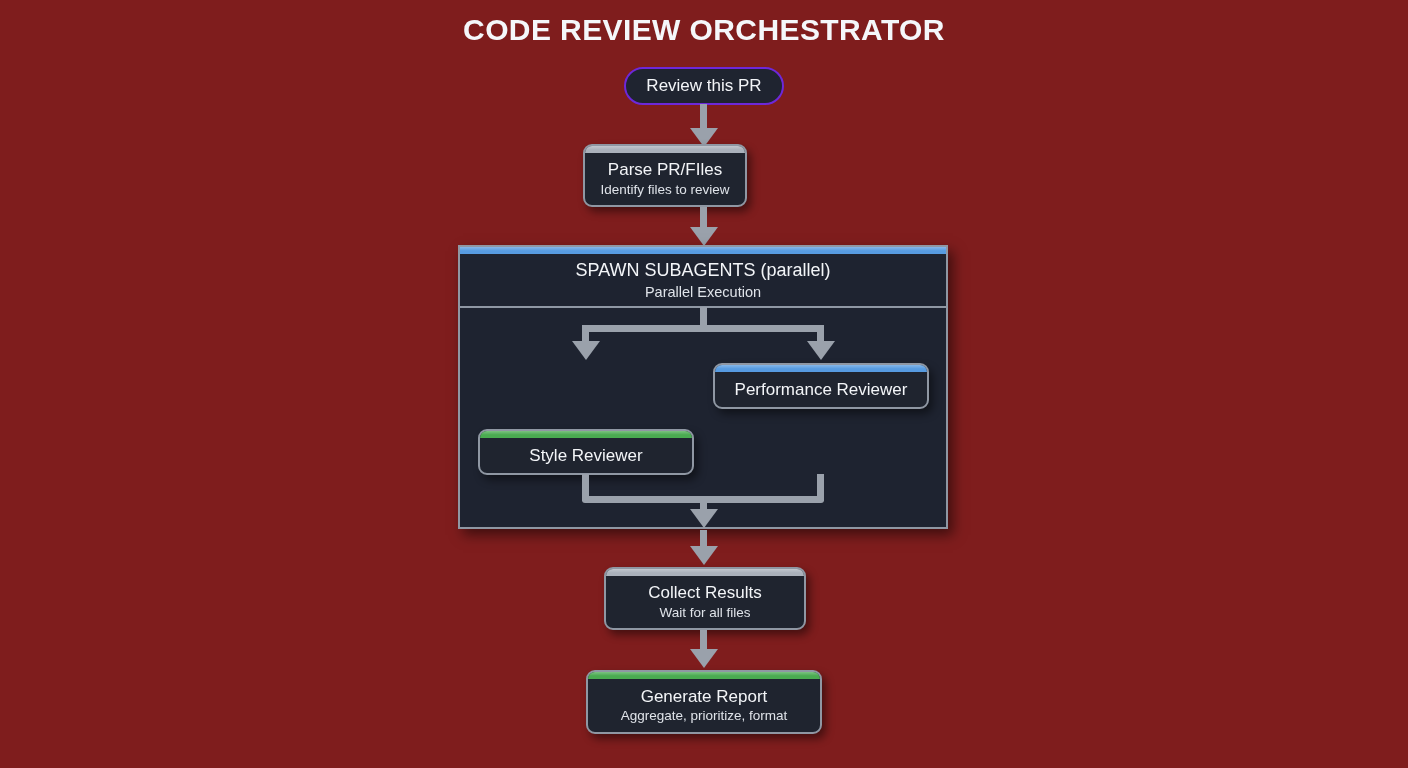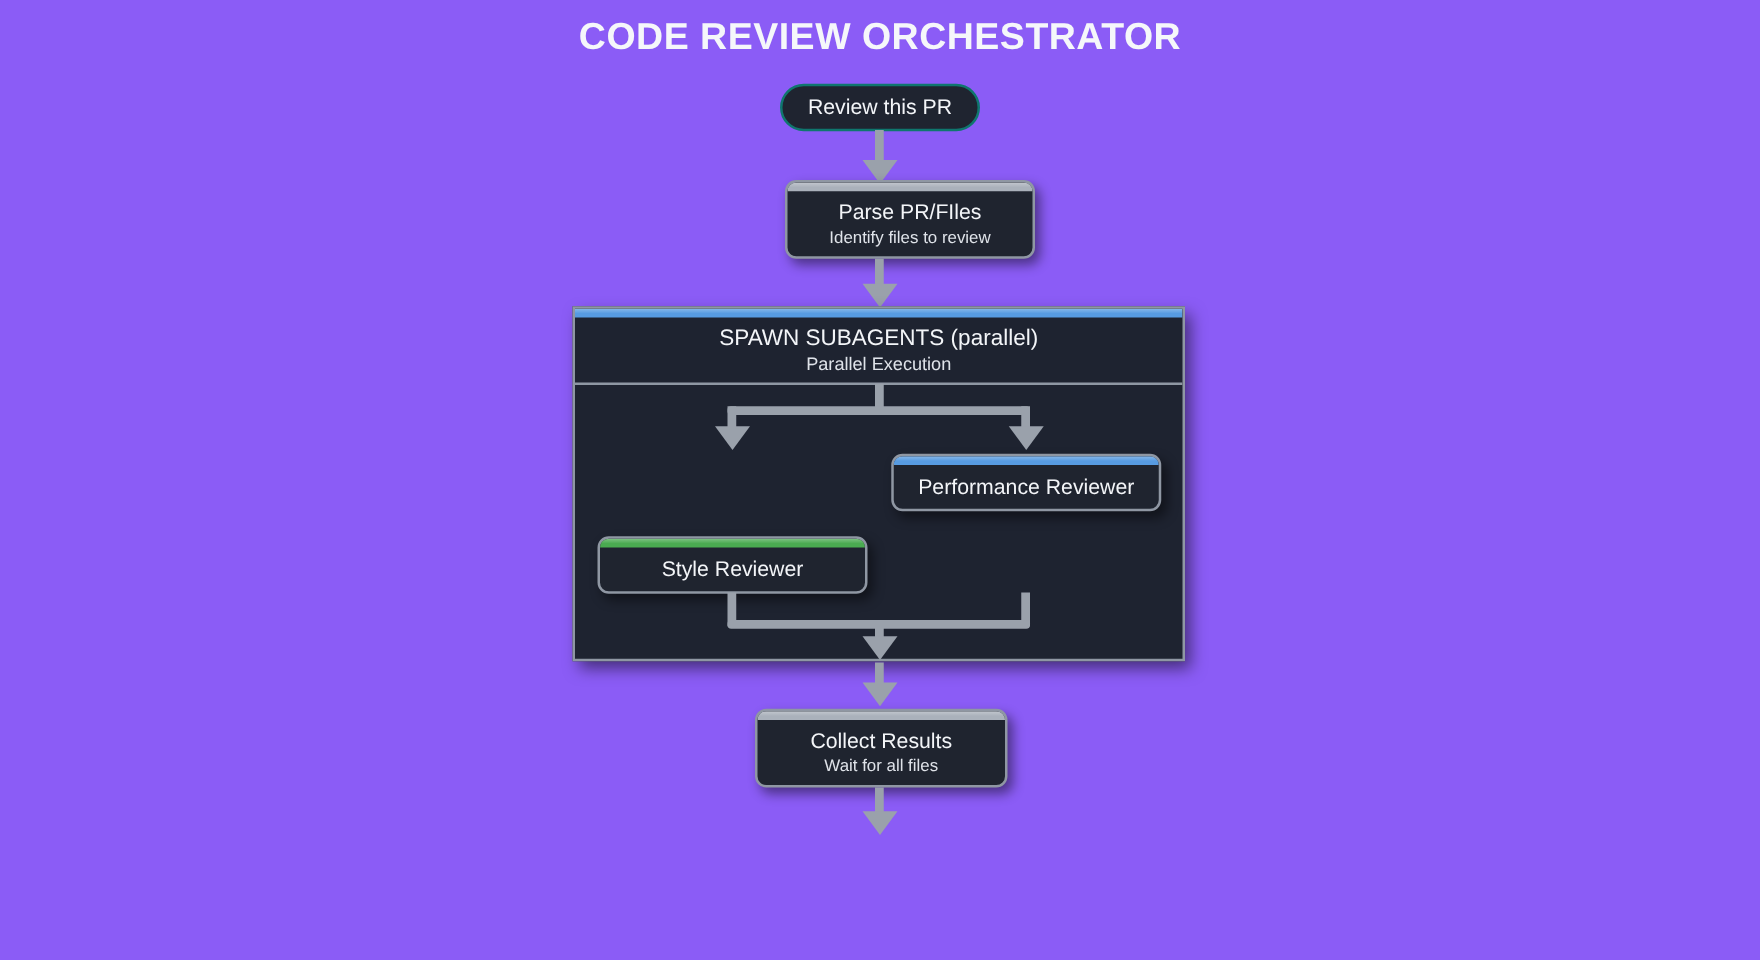--- a/index.html
+++ b/index.html
@@ -43,21 +43,21 @@
   .accent {
     position:absolute; top:0; left:0; right:0; height:7px;
     background-image:linear-gradient(rgba(255,255,255,.28), rgba(255,255,255,0) 55%);
   }
   .box-label { font-size:17px; color:#f3f5f8; line-height:1.25; }
   .box-sub   { font-size:13.5px; color:#dfe3e9; line-height:1.25; margin-top:1px; }
 
   .pill {
     position:absolute;
     background:#1f2430;
-    border:2px solid #0f766e;
+    border:2px solid #6d28d9;
     border-radius:20px;
     display:flex; align-items:center; justify-content:center;
     font-size:17px; color:#f3f5f8;
   }
 
   .spawn-container {
     position:absolute;
     background:#1e2330;
     border:2px solid #8f97a3;
     border-radius:0;
@@ -73,32 +73,32 @@
     text-align:center; font-size:14.5px; color:#dfe3e9;
   }
   .spawn-divider {
     position:absolute; top:59px; left:0; right:0; height:2px;
     background:#8f97a3;
   }
 </style>
 </head>
 <body>
 
-<div class="canvas" style="background-color: #8b5cf6;">
+<div class="canvas" style="background-color: #7f1d1d;">
 
   <div class="page-title">CODE REVIEW ORCHESTRATOR</div>
 
   <div class="pill" style="left:624px; top:67px; width:160px; height:38px;">
     <span>Review this PR</span>
   </div>
 
   <div class="stem" style="left:700px; top:104px; height:25px;"></div>
   <div class="ahead" style="left:690px; top:128px;"></div>
 
-  <div class="box" style="left:628px; top:144px; width:200px; height:63px;">
+  <div class="box" style="left:583px; top:144px; width:164px; height:63px;">
     <div class="accent" style="background-color: rgb(170, 177, 187);"></div>
     <div class="box-label">Parse PR/FIles</div>
     <div class="box-sub">Identify files to review</div>
   </div>
 
   <div class="stem" style="left:700px; top:207px; height:21px;"></div>
   <div class="ahead" style="left:690px; top:227px;"></div>
 
   <div class="spawn-container" style="left:458px; top:245px; width:490px; height:284px;">
     <div class="accent" style="background-color: rgb(87, 155, 225);"></div>
@@ -134,14 +134,19 @@
 
   <div class="box" style="left:604px; top:567px; width:202px; height:63px;">
     <div class="accent" style="background-color: rgb(170, 177, 187);"></div>
     <div class="box-label">Collect Results</div>
     <div class="box-sub">Wait for all files</div>
   </div>
 
   <div class="stem" style="left:700px; top:630px; height:20px;"></div>
   <div class="ahead" style="left:690px; top:649px;"></div>
 
+  <div class="box" style="left:586px; top:670px; width:236px; height:64px;">
+    <div class="accent" style="background-color: rgb(74, 171, 81);"></div>
+    <div class="box-label">Generate Report</div>
+    <div class="box-sub">Aggregate, prioritize, format</div>
+  </div>
 
 </div>
 
 </body></html>

